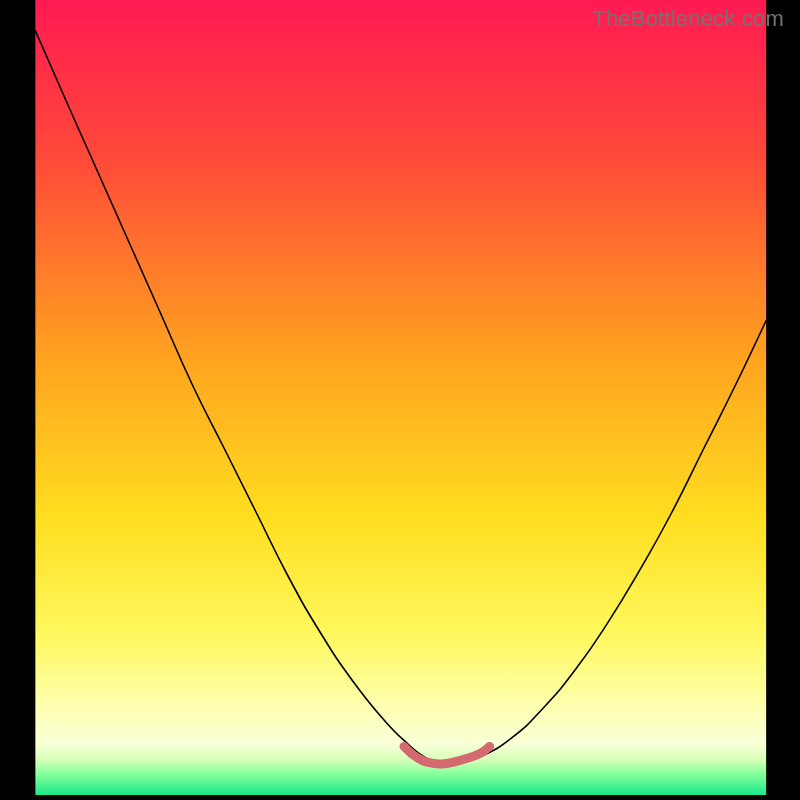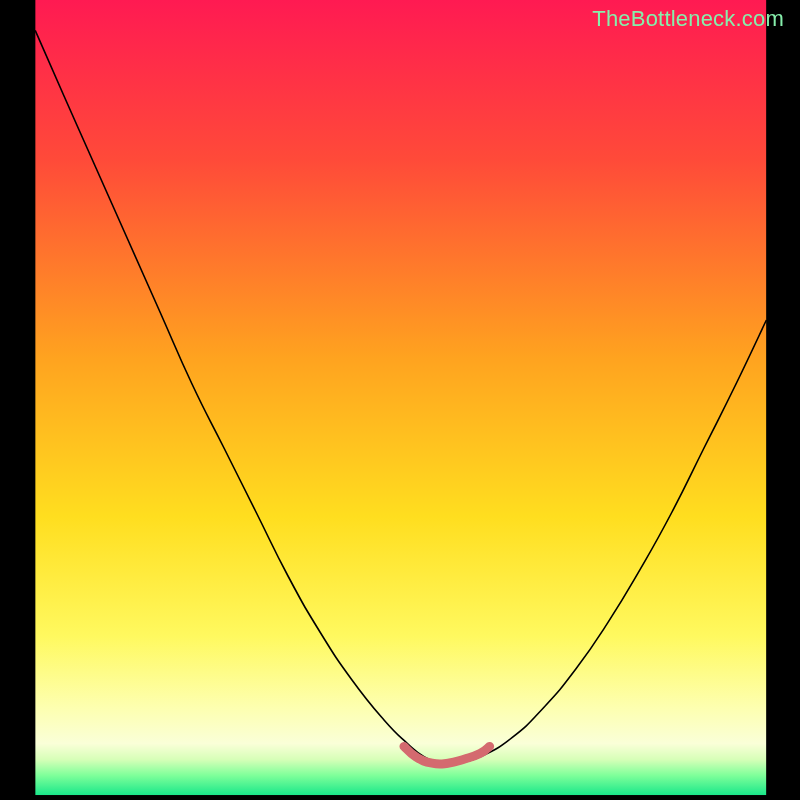--- a/index.html
+++ b/index.html
@@ -5,21 +5,21 @@
   * { margin: 0; padding: 0; box-sizing: border-box; }
   html, body { width: 800px; height: 800px; overflow: hidden; background: #000; }
   .container { position: relative; width: 800px; height: 800px; }
   .attribution {
     position: absolute;
     top: 6px;
     right: 16px;
     font-family: Arial, Helvetica, sans-serif;
     font-size: 22px;
     font-weight: 500;
-    color: #86efac;
+    color: #737373;
     letter-spacing: 0.2px;
     z-index: 10;
   }
   .plot { position: absolute; top: 0; left: 0; width: 800px; height: 800px; }
 </style>
 </head>
 <body>
 
 <div class="container">
   <div class="attribution">TheBottleneck.com</div>

